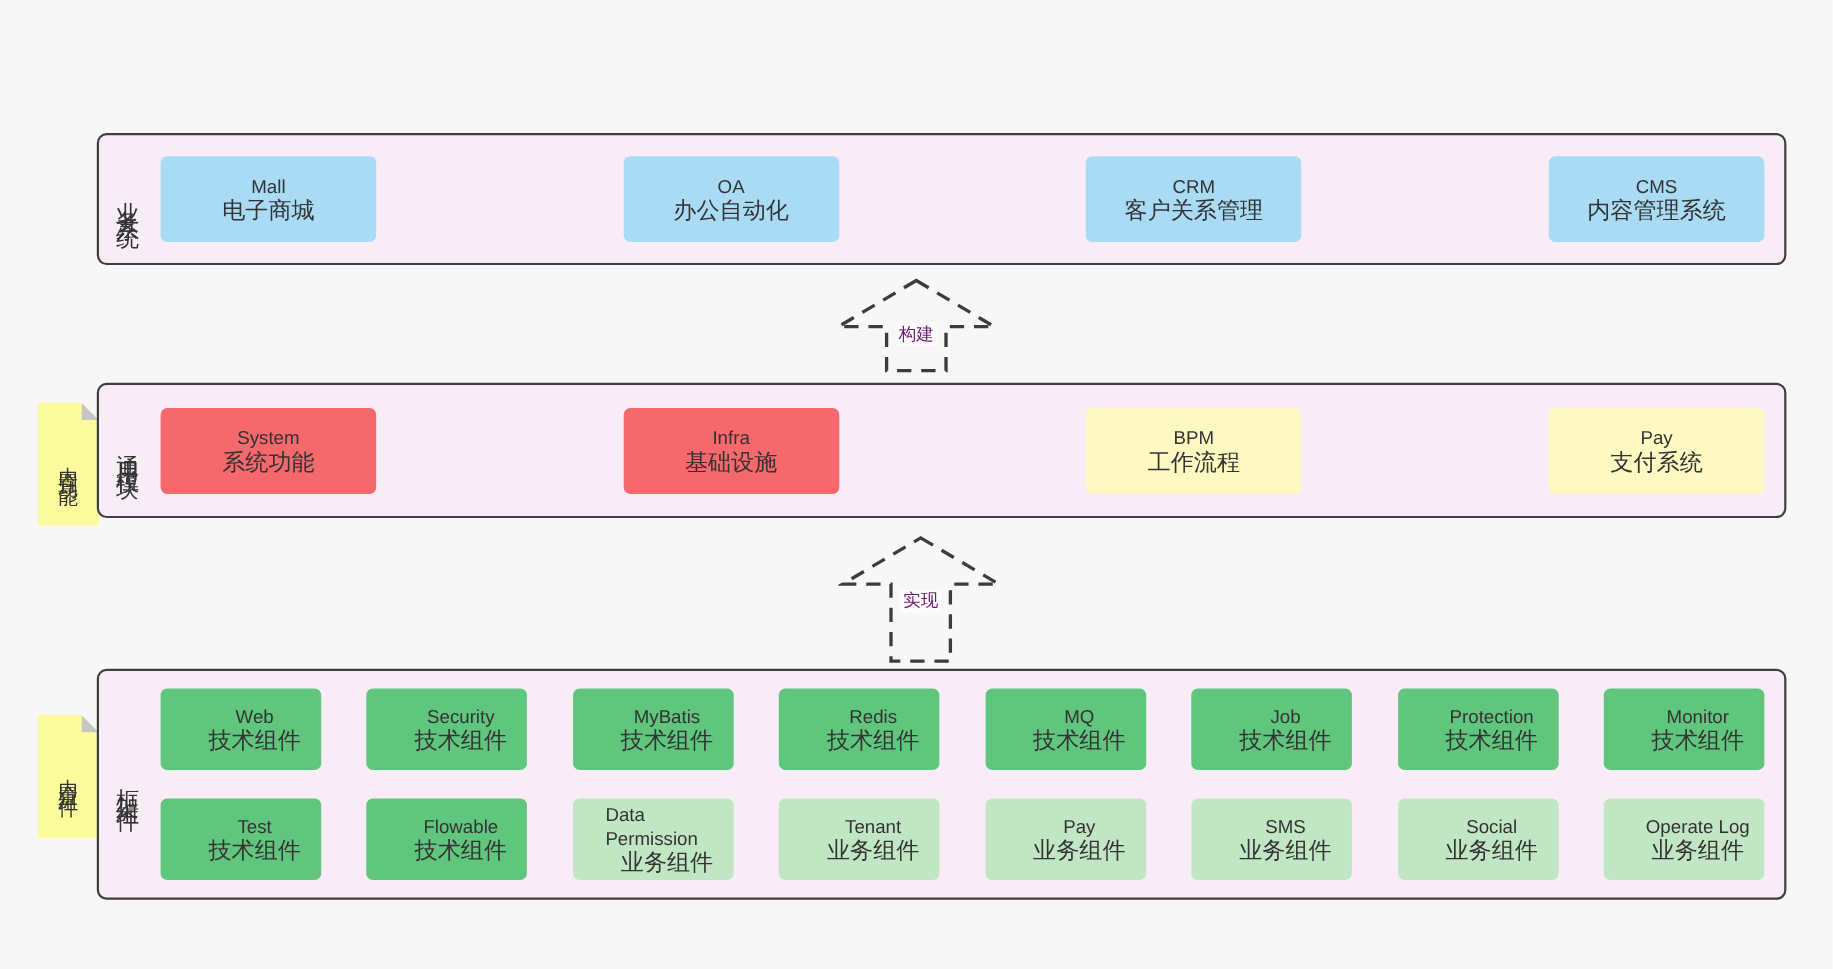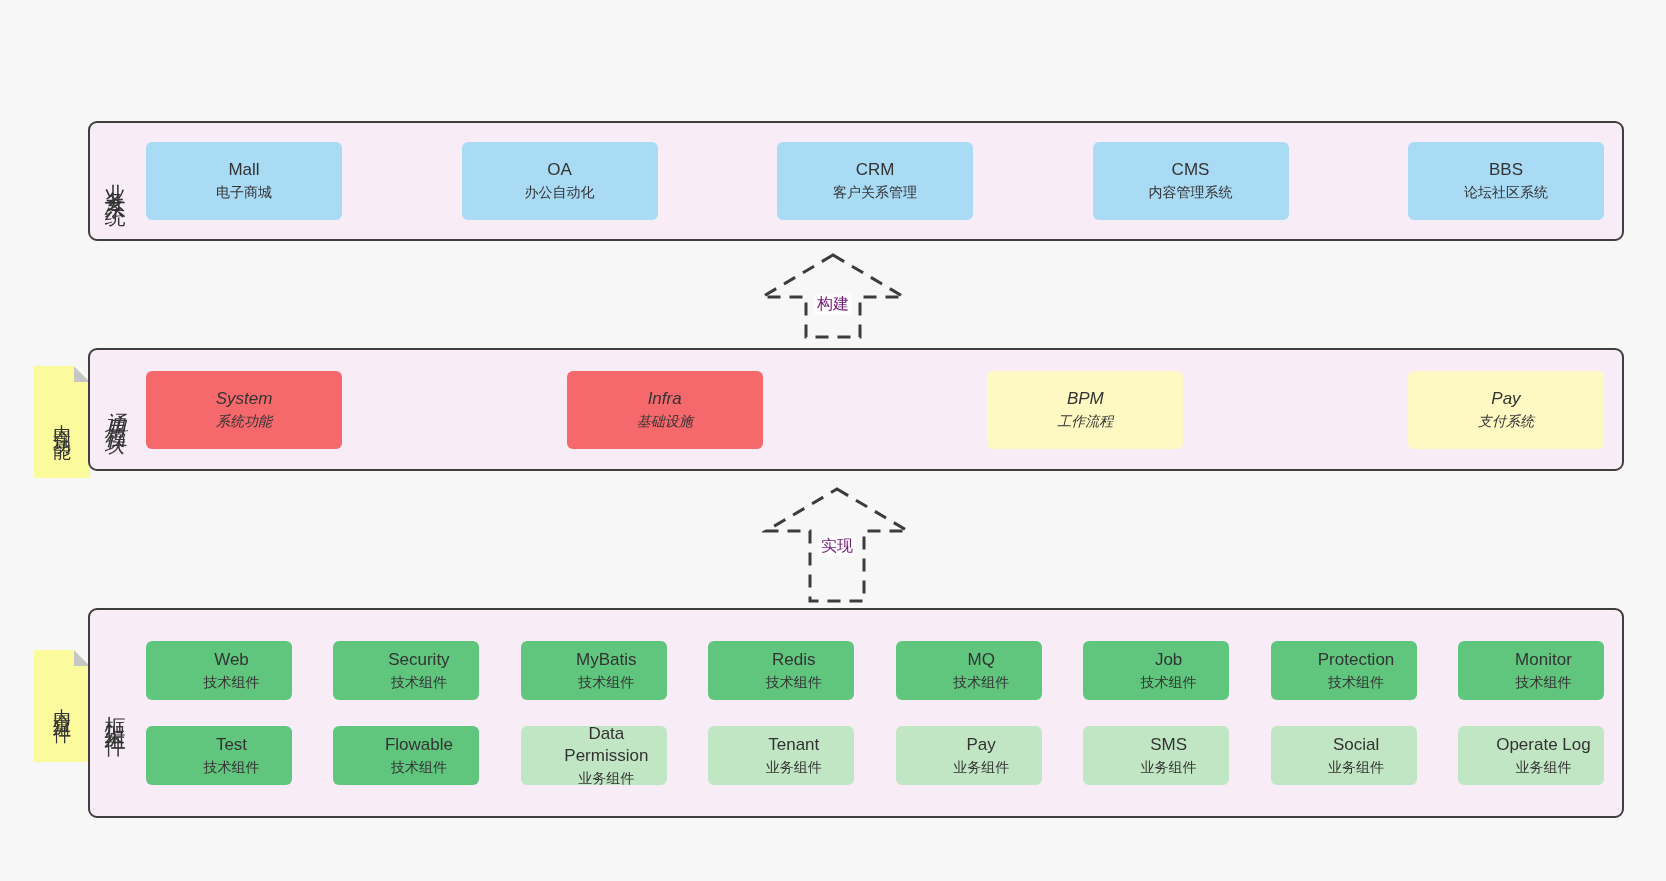--- a/index.html
+++ b/index.html
@@ -6,41 +6,41 @@
   body{font-family:"Liberation Sans",sans-serif;color:#333;}
   .stage{position:relative;width:1666px;height:881px;background:#f7f7f7;overflow:hidden;}
 
   
   .panel{
     position:absolute;left:88px;width:1536px;box-sizing:border-box;
     background:#f8edf6;border:2px solid #3f3f3f;border-radius:9px;
     display:flex;align-items:stretch;z-index:1;
   }
   .panel-business{top:121px;height:120px;}
-  .panel-modules{top:348px;height:123px;font-style:italic;}
+  .panel-modules{top:348px;height:123px;}
   .panel-components{top:608px;height:210px;}
 
   .layer-label{
     width:50px;display:flex;align-items:center;justify-content:center;
     font-size:21px;letter-spacing:0;color:#333;
   }
   .v-text{writing-mode:vertical-rl;text-orientation:upright;letter-spacing:7px;}
 
   .boxes{flex:1;display:flex;flex-direction:column;justify-content:center;gap:26px;padding:0 18px 0 6px;}
   .box-row{display:flex;justify-content:space-between;}
 
   .box{
     box-sizing:border-box;border-radius:6px;
     display:flex;flex-direction:column;justify-content:center;align-items:center;
-    text-align:center;line-height:22px;
+    line-height:22px;
   }
   .row-6 .box{width:196px;height:78px;}
-  .row-8 .box{width:146px;height:59px;padding-left:25px;}
+  .row-8 .box{width:146px;height:74px;padding-left:25px;}
   .box-name{font-size:17px;}
-  .box-sub{font-size:14px;}
+  .box-sub{font-size:21px;}
   .row-8 .box-name{max-width:112px;}
 
   .blue{background:#a9dbf5;}
   .red{background:#f5686c;}
   .pink{background:#fef9c3;}
   .green{background:#60c57d;}
   .lightgreen{background:#c1e6c4;}
 
   
   .sticky{
@@ -111,24 +111,20 @@
           <div class="box-sub">办公自动化</div>
         </div>
         <div class="box blue">
           <div class="box-name">CRM</div>
           <div class="box-sub">客户关系管理</div>
         </div>
         <div class="box blue">
           <div class="box-name">CMS</div>
           <div class="box-sub">内容管理系统</div>
         </div>
-        <div class="box blue">
-          <div class="box-name">BBS</div>
-          <div class="box-sub">论坛社区系统</div>
-        </div>
       </div>
     </div>
   </div>
 
   <div class="panel panel-modules">
     <div class="layer-label">
       <span class="v-text">通用模块</span>
     </div>
     <div class="boxes">
       <div class="box-row row-6">

